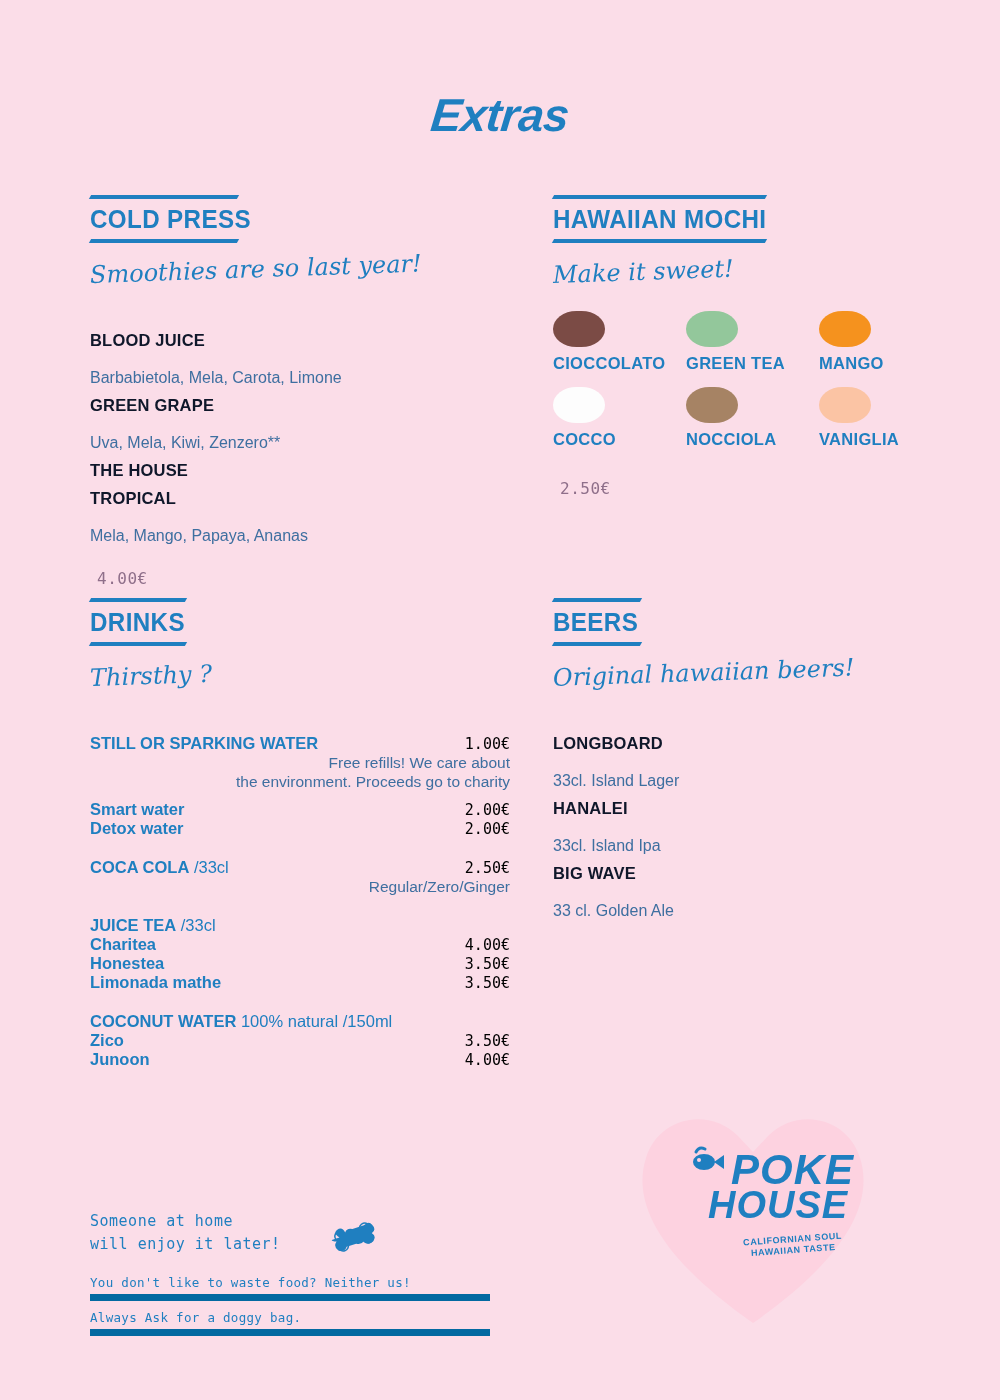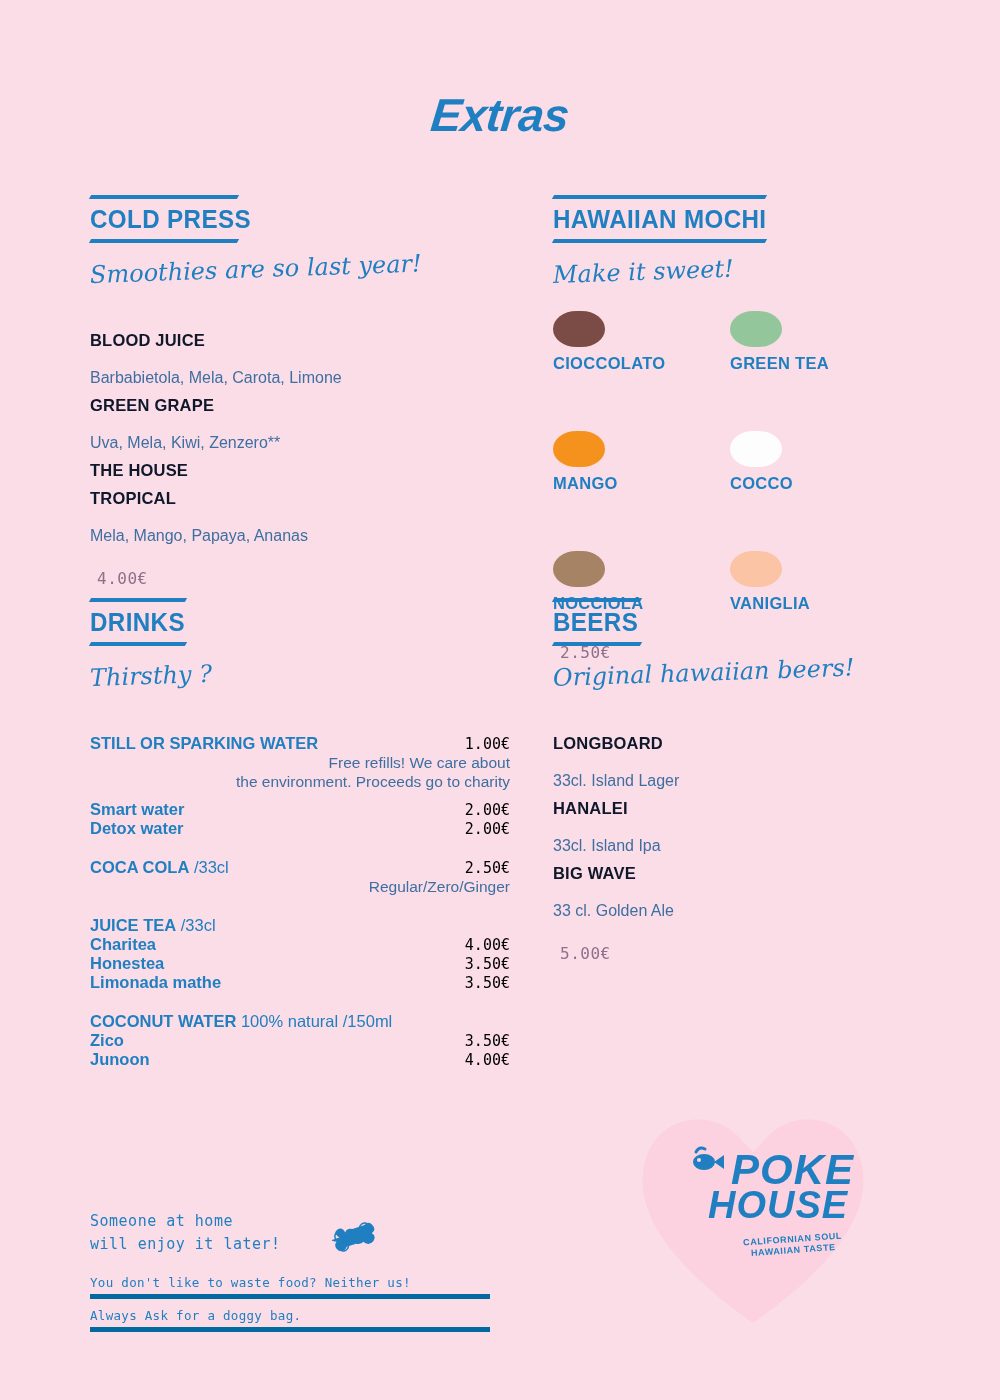--- a/index.html
+++ b/index.html
@@ -95,21 +95,20 @@
   
   .col-left  { position: absolute; left: 90px;  width: 420px; }
   .col-right { position: absolute; left: 553px; width: 400px; }
 
   
   .mochi-grid {
     display: flex;
     flex-wrap: wrap;
     width: 400px;
     margin-top: 22px;
-    gap: 44px;
   }
   .mochi-cell {
     width: 133px;
     margin-bottom: 14px;
   }
   .swatch {
     width: 52px;
     height: 36px;
     border-radius: 26px / 20px;
     margin-bottom: 7px;
@@ -154,21 +153,21 @@
     font-size: 15px;
     color: #1f7fc0;
     line-height: 1.55;
     letter-spacing: 0.5px;
   }
   .doggy-line {
     font-family: "DejaVu Sans Mono", monospace;
     font-size: 12.5px;
     color: #1f7fc0;
     letter-spacing: 0.3px;
-    border-bottom: 5px solid #0369a1;
+    border-bottom: 7px solid #0369a1;
     padding-bottom: 4px;
     margin-top: 9px;
   }
   .bone {
     position: absolute;
     right: 112px;
     top: 12px;
   }
 
   
@@ -381,21 +380,20 @@
       <div class="item-block">
         <div class="item-name">HANALEI</div>
         <div class="item-desc">33cl. Island Ipa</div>
       </div>
       <div class="item-block">
         <div class="item-name">BIG WAVE</div>
         <div class="item-desc">33 cl. Golden Ale</div>
       </div>
     </div>
 
-    <div class="price-mono" style="margin-top:24px; margin-left:7px;">5.00€</div>
   </div>
 
   <div class="doggy">
     <div class="doggy-head">
       <div>Someone at home</div>
       <div>will enjoy it later!</div>
     </div>
     <div class="bone">
       <svg width="48" height="30" viewBox="0 0 48 30">
         <g transform="rotate(-18 24 15)">

